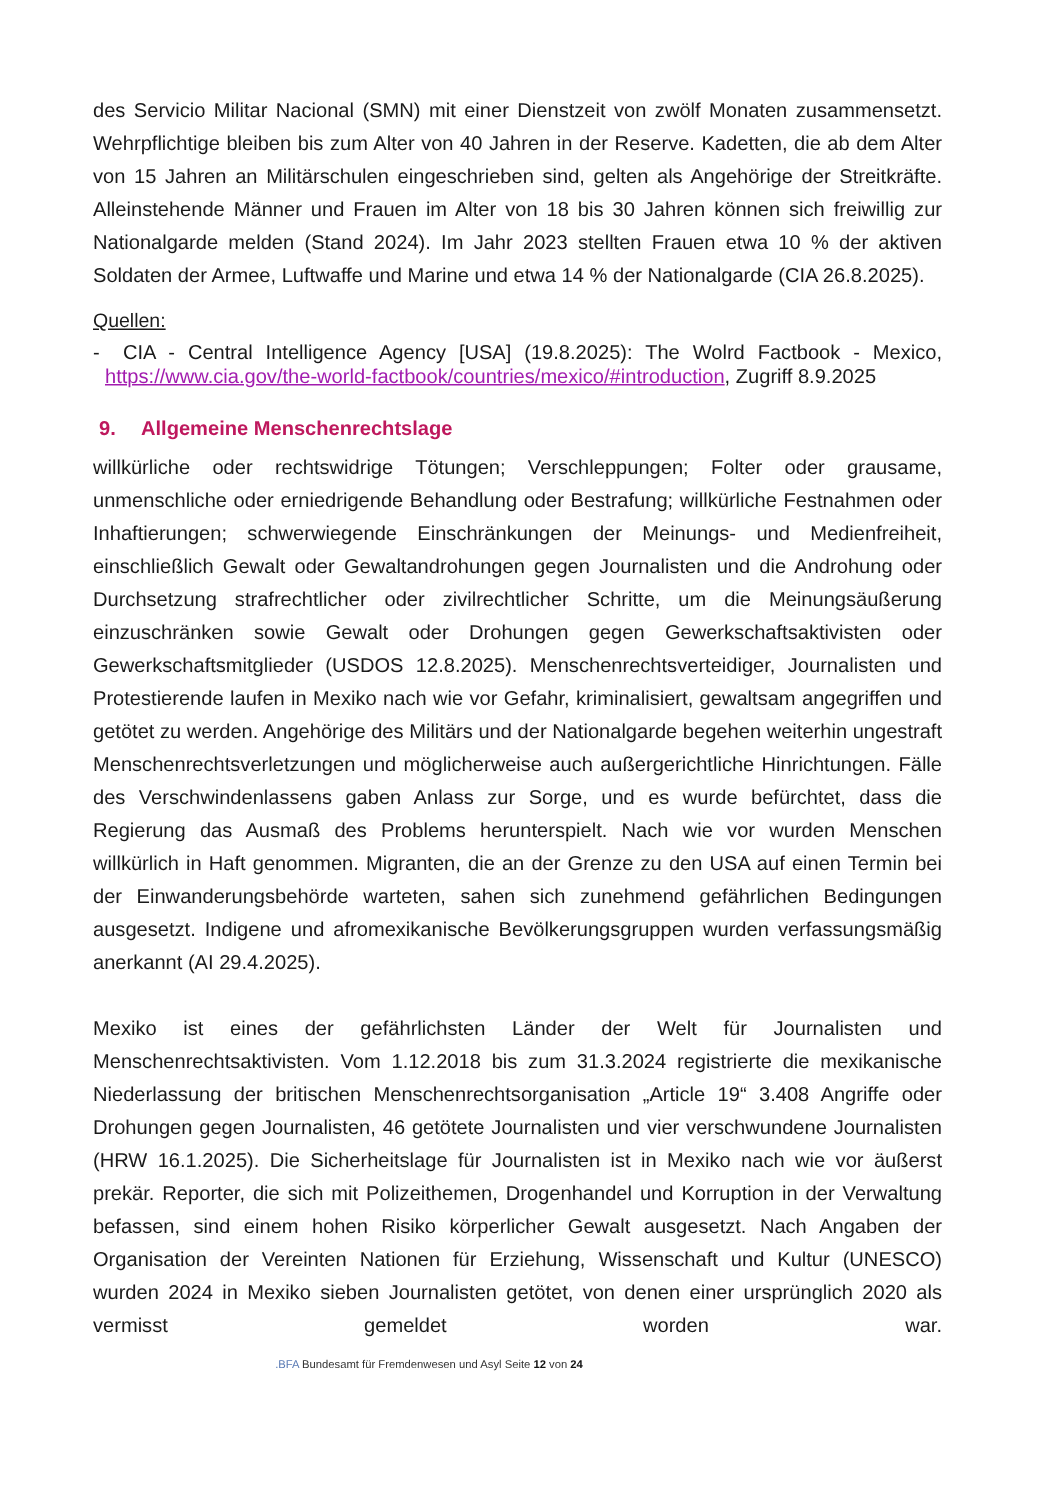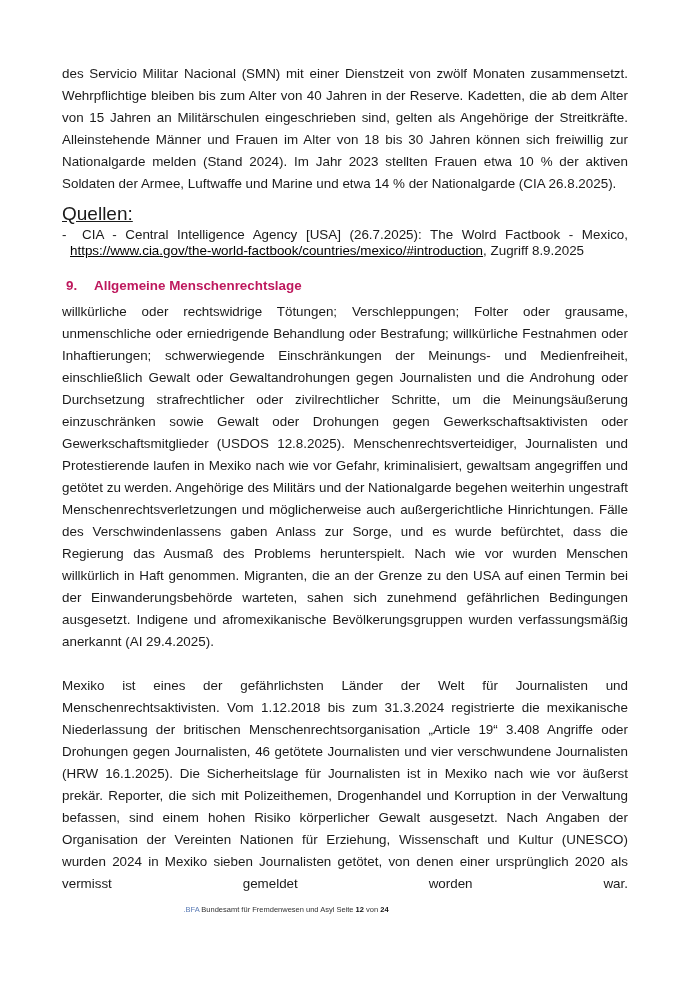--- a/index.html
+++ b/index.html
@@ -1,41 +1,41 @@
 <!DOCTYPE html>
 <html><head>
 <meta charset="utf-8">
 <style>
   html, body { margin: 0; padding: 0; background: #ffffff; }
   body { width: 700px; height: 990px; position: relative; overflow: hidden;
          font-family: "Liberation Sans", sans-serif; color: #1a1a1a; }
   .page { position: absolute; left: 62px; top: 63px; width: 566px; }
   .p { font-size: 13.4px; line-height: 22px; text-align: justify; margin: 0; }
   .p.last-left { text-align-last: left; }
-  .sources-title { font-size: 19px; line-height: 18px; text-decoration: underline; margin: 10px 0 4px 0; }
+  .sources-title { font-size: 13px; line-height: 18px; text-decoration: underline; margin: 10px 0 4px 0; }
   .source-item { font-size: 13.4px; line-height: 16px; text-align: justify; text-align-last: left; margin: 0;
                  padding-left: 8px; text-indent: -8px; }
   .source-item .dash { display: inline-block; width: 20px; text-indent: 0; }
-  .link { color: #000000; text-decoration: underline; }
+  .link { color: #a21caf; text-decoration: underline; }
   .heading { font-size: 13.4px; font-weight: bold; color: #be185d; margin: 18px 0 6px 0; line-height: 18px; }
   .heading .num { display: inline-block; width: 28px; padding-left: 4px; }
   .gap { height: 22px; }
   .footer { position: absolute; top: 905px; left: 0; width: 572px; text-align: center;
             font-size: 7.5px; color: #333; }
   .footer .bfa { color: #5a7bb5; }
   .footer b { color: #111; }
 </style>
 </head>
 <body>
 
 <div class="page">
   <p class="p last-left">des Servicio Militar Nacional (SMN) mit einer Dienstzeit von zwölf Monaten zusammensetzt. Wehrpflichtige bleiben bis zum Alter von 40 Jahren in der Reserve. Kadetten, die ab dem Alter von 15 Jahren an Militärschulen eingeschrieben sind, gelten als Angehörige der Streitkräfte. Alleinstehende Männer und Frauen im Alter von 18 bis 30 Jahren können sich freiwillig zur Nationalgarde melden (Stand 2024). Im Jahr 2023 stellten Frauen etwa 10 % der aktiven Soldaten der Armee, Luftwaffe und Marine und etwa 14 % der Nationalgarde (CIA 26.8.2025).</p>
 
   <div class="sources-title">Quellen:</div>
-  <p class="source-item"><span class="dash">-</span><span>CIA - Central Intelligence Agency [USA] (26.7.2025): The Wolrd Factbook - Mexico, </span><a class="link">https://www.cia.gov/the-world-factbook/countries/mexico/#introduction</a><span>, Zugriff 8.9.2025</span></p>
+  <p class="source-item"><span class="dash">-</span><span>CIA - Central Intelligence Agency [USA] (19.8.2025): The Wolrd Factbook - Mexico, </span><a class="link">https://www.cia.gov/the-world-factbook/countries/mexico/#introduction</a><span>, Zugriff 8.9.2025</span></p>
 
   <div class="heading"><span class="num">9.</span><span>Allgemeine Menschenrechtslage</span></div>
 
   <p class="p last-left">willkürliche oder rechtswidrige Tötungen; Verschleppungen; Folter oder grausame, unmenschliche oder erniedrigende Behandlung oder Bestrafung; willkürliche Festnahmen oder Inhaftierungen; schwerwiegende Einschränkungen der Meinungs- und Medienfreiheit, einschließlich Gewalt oder Gewaltandrohungen gegen Journalisten und die Androhung oder Durchsetzung strafrechtlicher oder zivilrechtlicher Schritte, um die Meinungsäußerung einzuschränken sowie Gewalt oder Drohungen gegen Gewerkschaftsaktivisten oder Gewerkschaftsmitglieder (USDOS 12.8.2025). Menschenrechtsverteidiger, Journalisten und Protestierende laufen in Mexiko nach wie vor Gefahr, kriminalisiert, gewaltsam angegriffen und getötet zu werden. Angehörige des Militärs und der Nationalgarde begehen weiterhin ungestraft Menschenrechtsverletzungen und möglicherweise auch außergerichtliche Hinrichtungen. Fälle des Verschwindenlassens gaben Anlass zur Sorge, und es wurde befürchtet, dass die Regierung das Ausmaß des Problems herunterspielt. Nach wie vor wurden Menschen willkürlich in Haft genommen. Migranten, die an der Grenze zu den USA auf einen Termin bei der Einwanderungsbehörde warteten, sahen sich zunehmend gefährlichen Bedingungen ausgesetzt. Indigene und afromexikanische Bevölkerungsgruppen wurden verfassungsmäßig anerkannt (AI 29.4.2025).</p>
 
   <div class="gap"></div>
 
   <p class="p" style="text-align-last: justify;">Mexiko ist eines der gefährlichsten Länder der Welt für Journalisten und Menschenrechtsaktivisten. Vom 1.12.2018 bis zum 31.3.2024 registrierte die mexikanische Niederlassung der britischen Menschenrechtsorganisation „Article 19“ 3.408 Angriffe oder Drohungen gegen Journalisten, 46 getötete Journalisten und vier verschwundene Journalisten (HRW 16.1.2025). Die Sicherheitslage für Journalisten ist in Mexiko nach wie vor äußerst prekär. Reporter, die sich mit Polizeithemen, Drogenhandel und Korruption in der Verwaltung befassen, sind einem hohen Risiko körperlicher Gewalt ausgesetzt. Nach Angaben der Organisation der Vereinten Nationen für Erziehung, Wissenschaft und Kultur (UNESCO) wurden 2024 in Mexiko sieben Journalisten getötet, von denen einer ursprünglich 2020 als vermisst gemeldet worden war.</p>
 </div>
 

